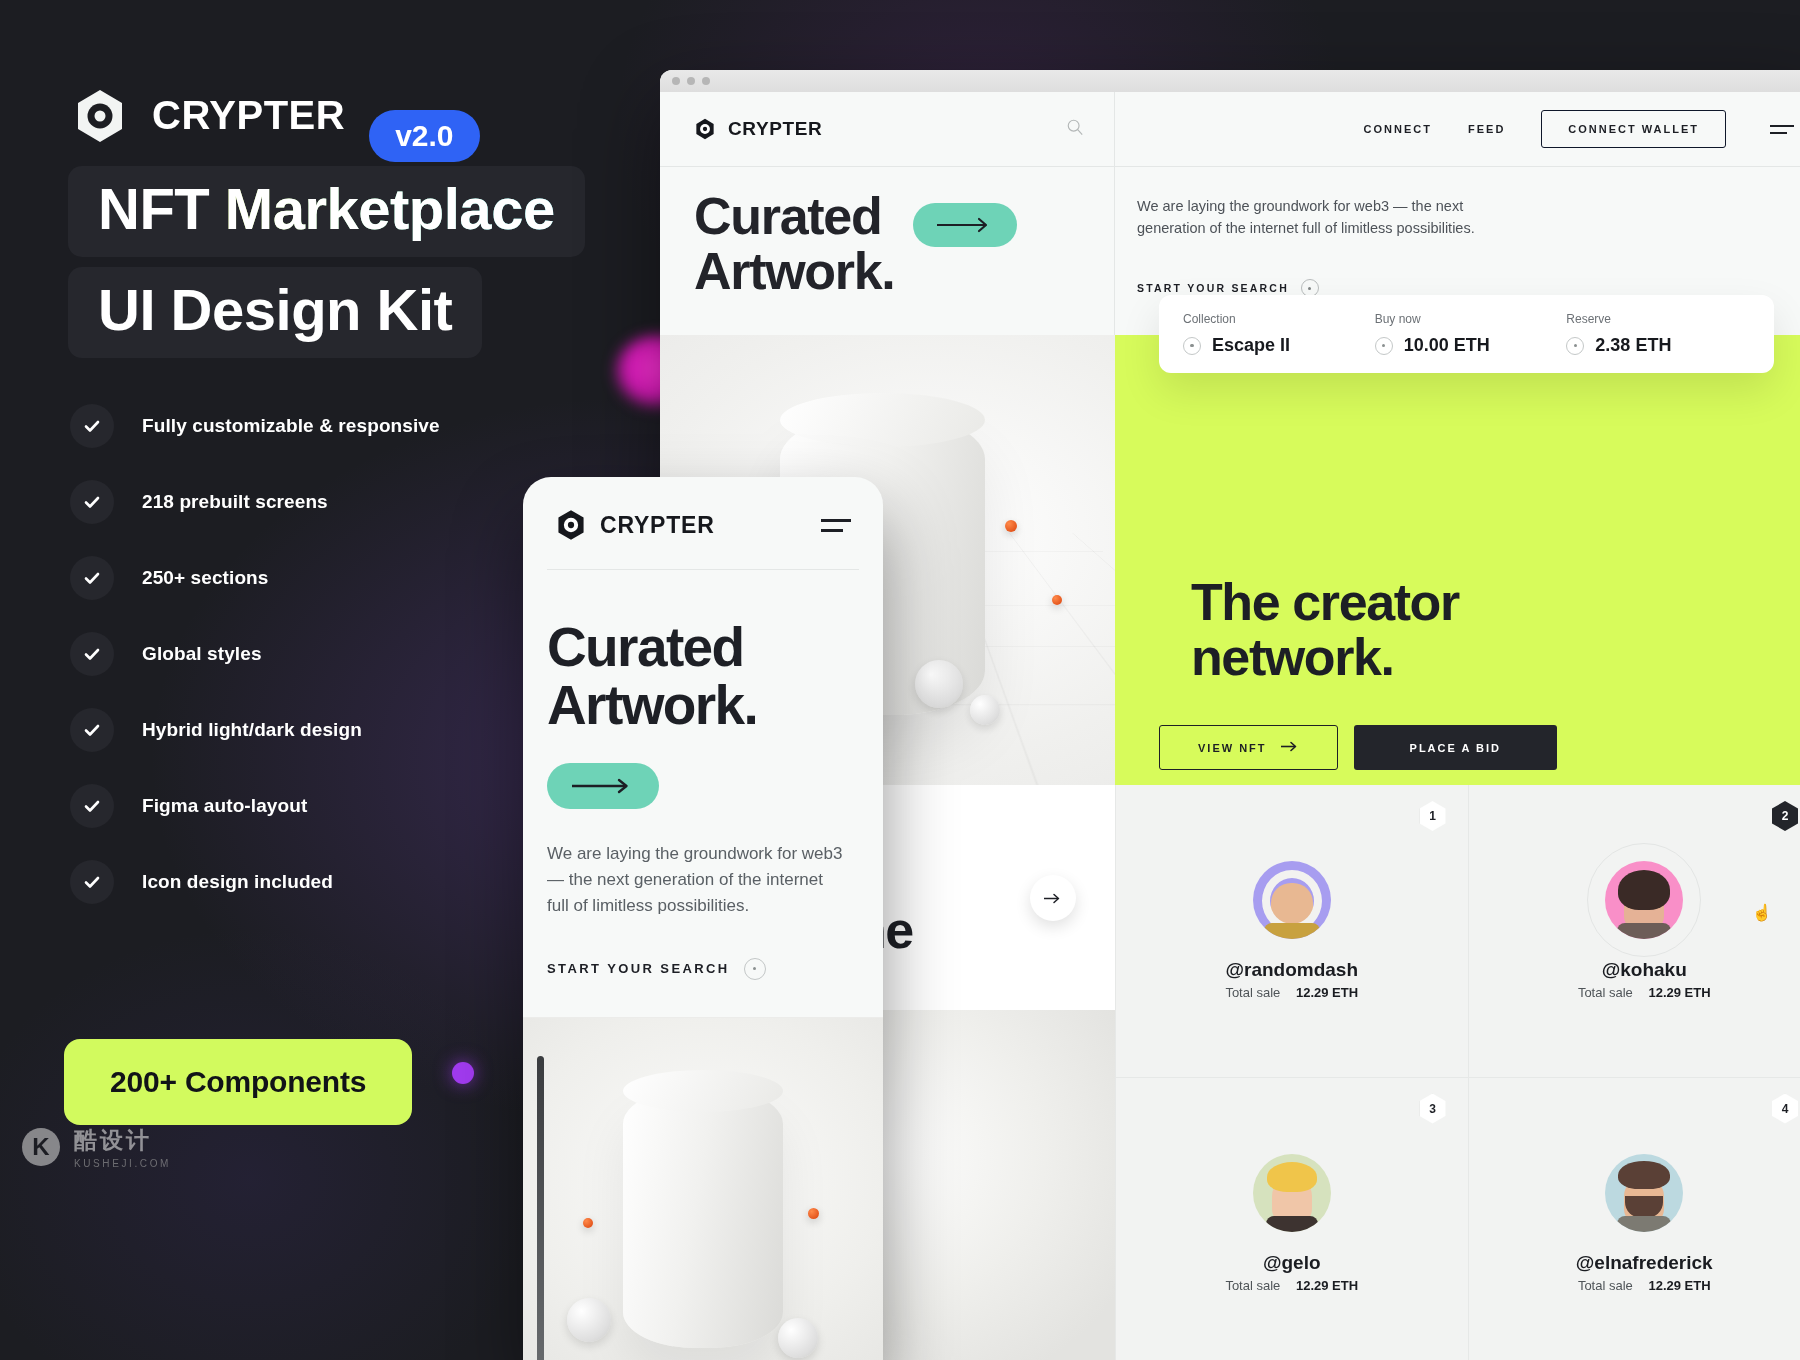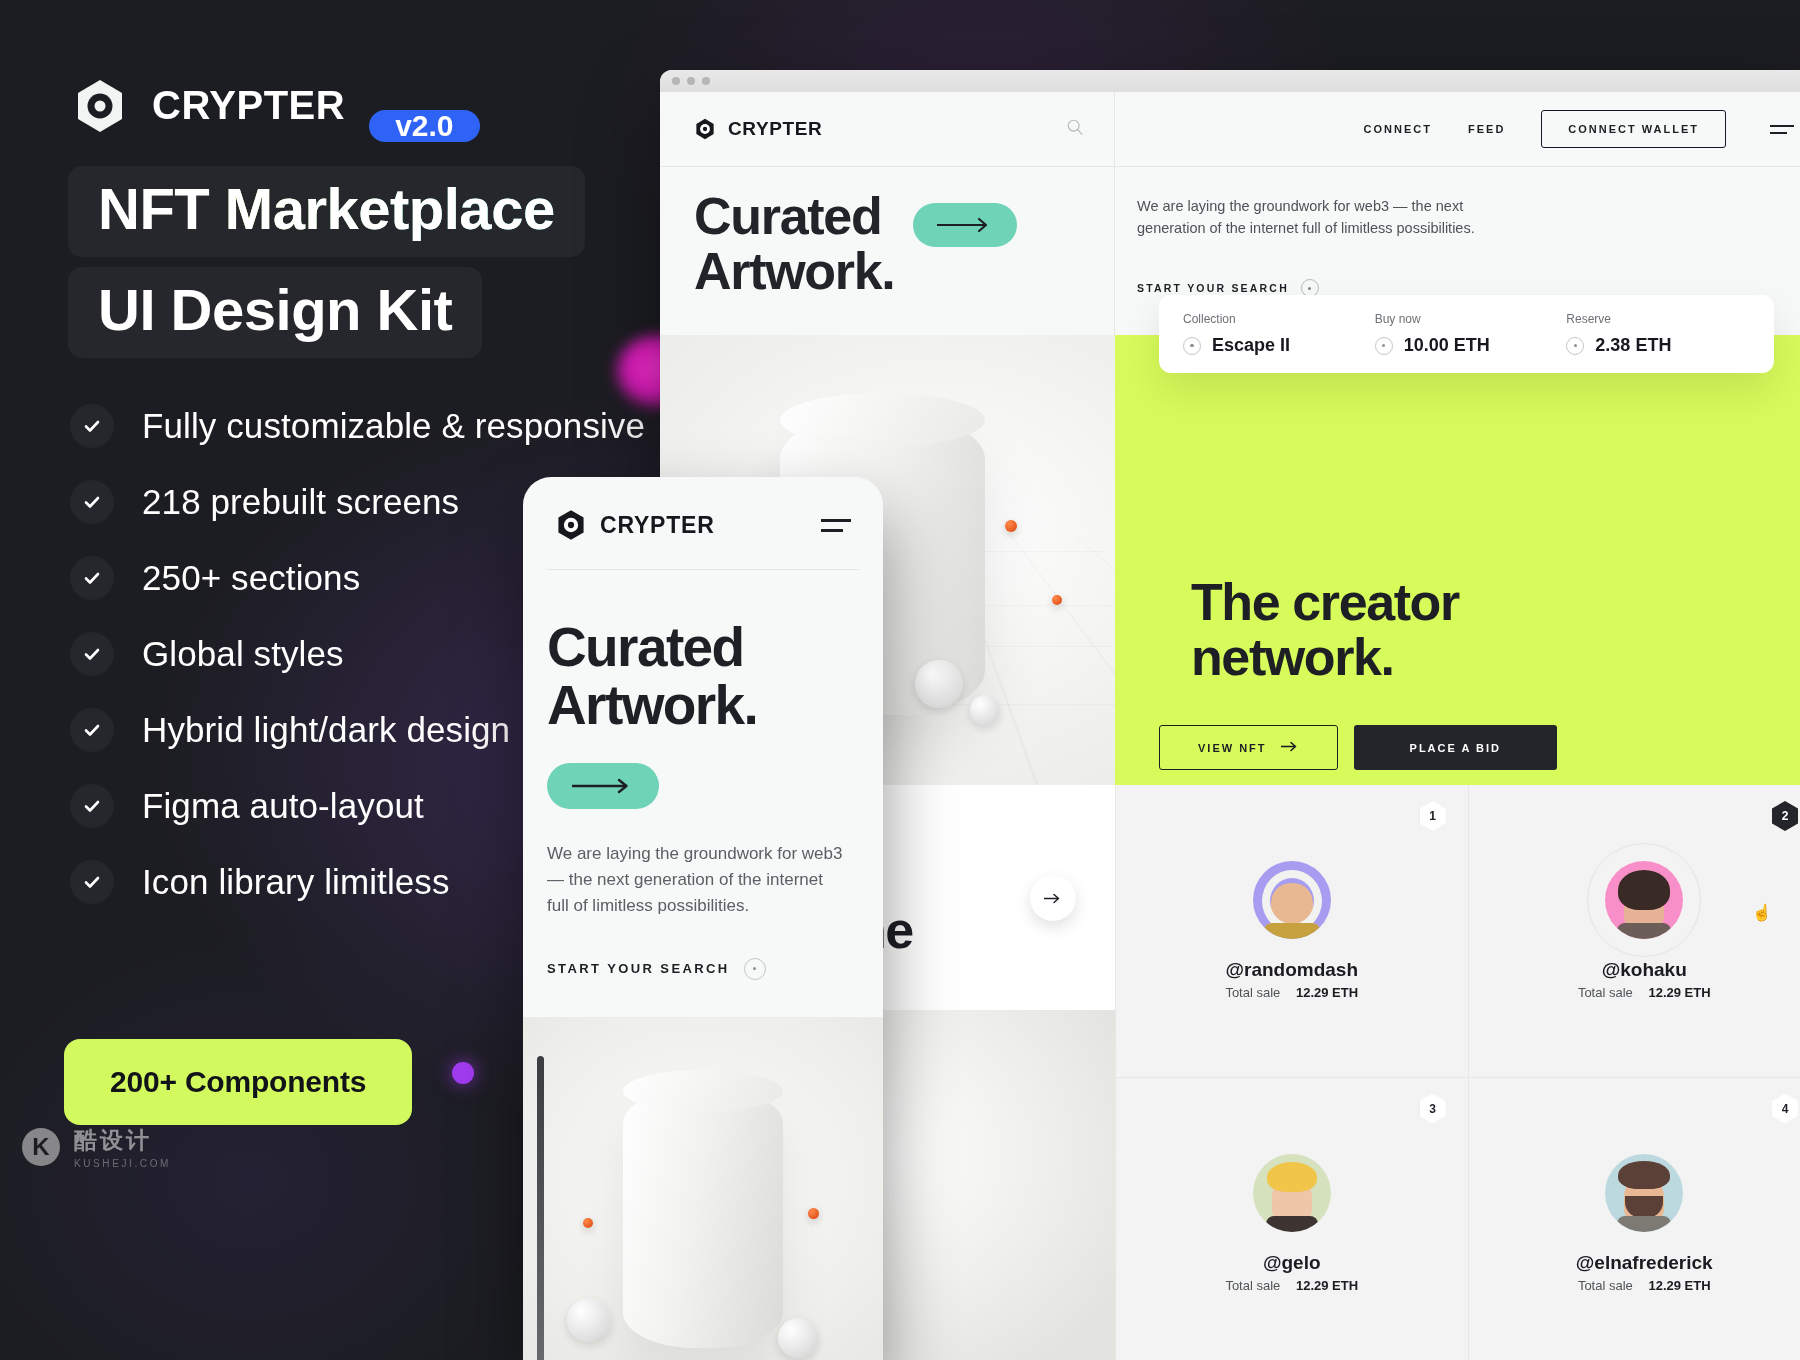--- a/index.html
+++ b/index.html
@@ -25,21 +25,21 @@
 
   .brandrow { position: absolute; left: 72px; top: 70px; display: flex; align-items: center; gap: 24px; }
   .logo-mark { width: 56px; height: 56px; position: relative; }
   .logo-mark svg { display:block; }
   .brand-name {
     color: #fff; font-size: 40px; font-weight: 800; letter-spacing: 0.5px;
     font-family: "Liberation Sans", sans-serif;
   }
   .ver-pill {
     background: #2f63f5; color: #fff; font-size: 30px; font-weight: 800;
-    border-radius: 40px; padding: 0 26px; line-height: 1.05; margin-top: 40px;
+    border-radius: 40px; padding: 10px 26px; line-height: 1.05; margin-top: 40px;
   }
 
   .title-block { position: absolute; left: 68px; top: 166px; }
   .title-row {
     display: inline-block;
     background: #26272d;
     border-radius: 14px;
     padding: 11px 30px 15px 30px;
     margin-bottom: 10px;
     white-space: nowrap;
@@ -53,21 +53,21 @@
     -webkit-background-clip: text; background-clip: text; color: transparent;
   }
 
   .features { position: absolute; left: 70px; top: 388px; }
   .feat { display: flex; align-items: center; gap: 28px; height: 76px; }
   .check {
     width: 44px; height: 44px; border-radius: 50%; background: #26272d;
     display: flex; align-items: center; justify-content: center; flex: none;
   }
   .check svg { display:block; }
-  .feat-label { color: #fff; font-size: 35px; font-weight: 400; letter-spacing: 0.1px; }
+  .feat-label { color: #fff; font-size: 19px; font-weight: 700; letter-spacing: 0.1px; }
 
   .cta-pill {
     position: absolute; left: 64px; top: 1039px;
     background: #d2fa5e; color: #111318;
     border-radius: 16px; padding: 26px 46px;
     font-size: 30px; font-weight: 800; letter-spacing: -0.2px;
   }
 
   .watermark { position: absolute; left: 22px; top: 1125px; display: flex; align-items: center; gap: 14px; opacity: .62; }
   .wm-circle {
@@ -365,21 +365,21 @@
             </svg>
           </span>
         <span class="feat-label">Figma auto-layout</span>
       </div>
       <div class="feat">
         <span class="check">
             <svg width="20" height="20" viewBox="0 0 20 20">
               <path d="M4 10.5 L8 14.5 L16 6" stroke="#fff" stroke-width="2.6" fill="none" stroke-linecap="round" stroke-linejoin="round"></path>
             </svg>
           </span>
-        <span class="feat-label">Icon library limitless</span>
+        <span class="feat-label">Icon design included</span>
       </div>
     </div>
 
     <div class="cta-pill">200+ Components</div>
 
     <div class="watermark">
       <span class="wm-circle">K</span>
       <span class="wm-txt">
         <span class="wm-cn">酷设计</span>
         <span class="wm-url">KUSHEJI.COM</span>

